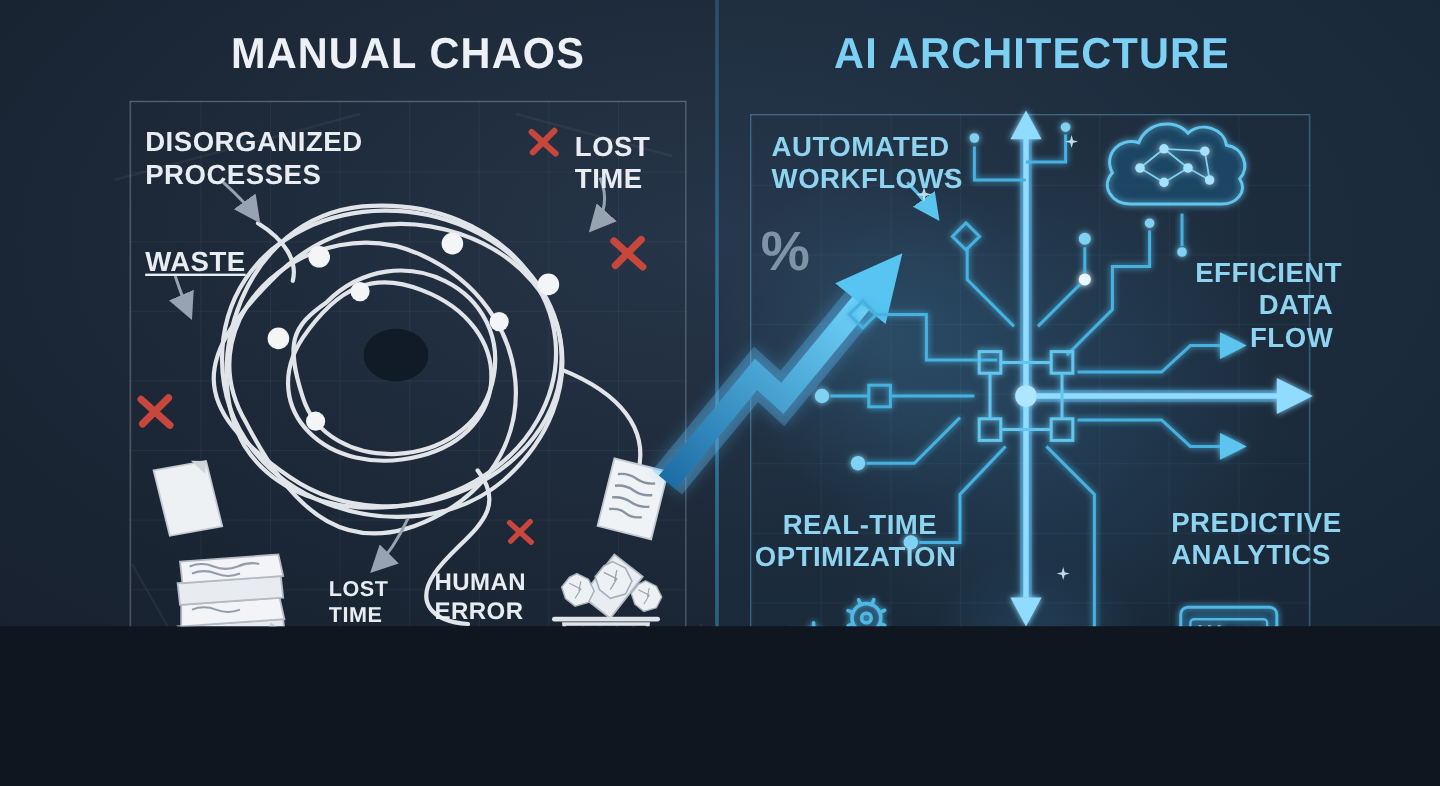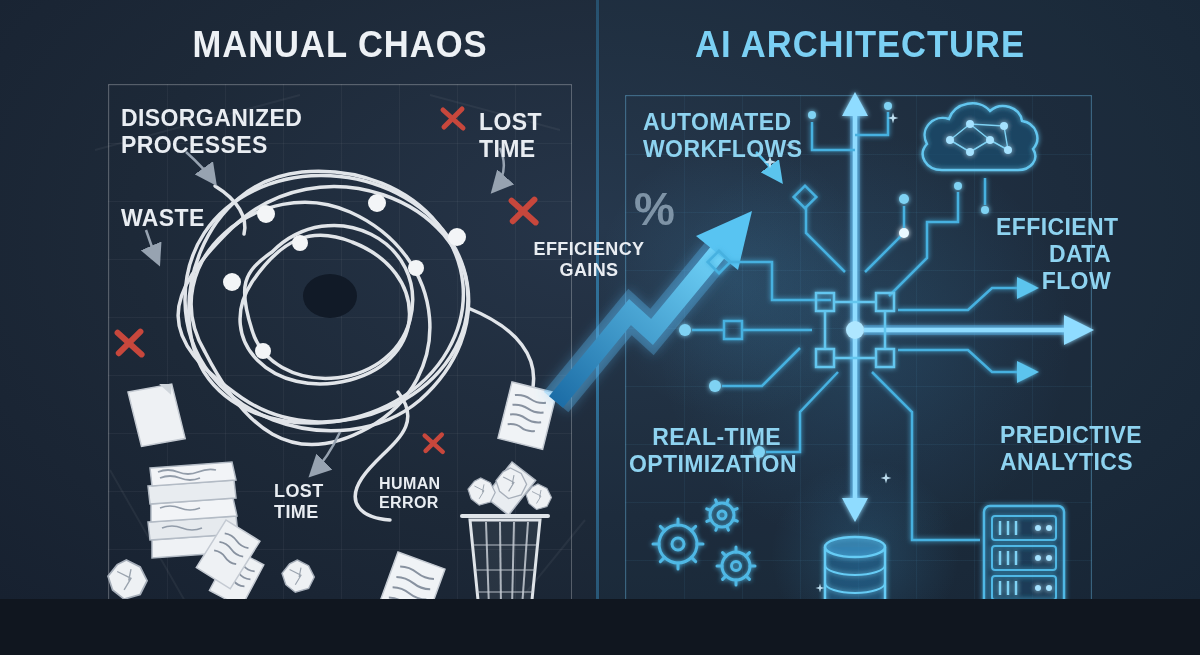--- a/index.html
+++ b/index.html
@@ -1,17 +1,17 @@
 <!DOCTYPE html>
 <html><head>
 <meta charset="utf-8">
 <style>
   html,body{margin:0;padding:0;background:#10161f;}
   #stage{
-    position:relative;width:1200px;height:599px;overflow:hidden;
+    position:relative;width:1200px;height:522px;overflow:hidden;
     font-family:"Liberation Sans",sans-serif;
     background:radial-gradient(ellipse at 50% 38%, #263549 0%, #1d2938 55%, #172130 100%);
   }
   .half-tint{position:absolute;top:0;height:655px;z-index:1;pointer-events:none;}
   .tint-right{left:600px;width:600px;background:rgba(45,115,165,0.05);}
   .panel{position:absolute;z-index:2;border:1px solid;}
   .panel-left{
     left:108px;top:84px;width:462px;height:527px;border-color:rgba(255,255,255,.26);
     background-image:linear-gradient(rgba(255,255,255,.045) 1px,transparent 1px),
                      linear-gradient(90deg,rgba(255,255,255,.045) 1px,transparent 1px);
@@ -34,31 +34,31 @@
     background:radial-gradient(circle,rgba(70,175,240,.18),rgba(70,175,240,0) 70%);}
   svg.art{position:absolute;left:0;top:0;z-index:4;}
   .title{position:absolute;top:24px;font-size:36px;font-weight:800;letter-spacing:1px;
     z-index:6;text-align:center;transform:scaleX(.96);}
   .title-left{left:110px;width:460px;color:#edf1f5;}
   .title-right{left:630px;width:460px;color:#7bd0f4;}
   .lbl{position:absolute;font-weight:700;font-size:23px;line-height:1.18;
     letter-spacing:.4px;color:#e9edf2;z-index:6;}
   .lbl-r{color:#8ed3f0;text-align:right;}
   .p-disorg{left:121px;top:105px;width:150px;}
-  .p-waste{left:121px;top:205px;width:100px;}
+  .p-waste{left:121px;top:205px;width:100px;text-decoration:underline;}
   .p-losttop{left:479px;top:109px;width:110px;}
   .p-lostbot{left:274px;top:481px;width:64px;font-size:18px;}
-  .p-humerr{left:362px;top:475px;width:84px;font-size:16px;margin-left:17px;}
+  .p-humerr{left:362px;top:475px;width:84px;font-size:20px;}
   .p-effgains{left:531px;top:239px;width:116px;text-align:center;font-size:18px;}
   .p-percent{left:634px;top:182px;width:60px;font-size:46px;font-weight:700;
     color:#7e93a6;letter-spacing:0;}
   .p-autowf{left:643px;top:109px;width:140px;}
   .p-effdf{left:996px;top:214px;width:115px;}
   .p-rto{left:629px;top:424px;width:152px;}
-  .p-pa{left:1000px;top:422px;width:132px;}
+  .p-pa{left:976px;top:422px;width:132px;}
 </style>
 </head>
 <body>
 
 <div id="stage">
 
   <div class="half-tint tint-right"></div>
   <div class="panel panel-left"></div>
   <div class="panel panel-right"></div>
   <div class="divider"></div>
@@ -368,21 +368,20 @@
 
   <div class="title title-left">MANUAL CHAOS</div>
   <div class="title title-right">AI ARCHITECTURE</div>
 
   <div class="lbl p-disorg">DISORGANIZED PROCESSES</div>
   <div class="lbl p-waste">WASTE</div>
   <div class="lbl p-losttop">LOST TIME</div>
   <div class="lbl p-lostbot">LOST TIME</div>
   <div class="lbl p-humerr">HUMAN ERROR</div>
 
-  <div class="lbl p-effgains">EFFICIENCY GAINS</div>
   <div class="lbl p-percent">%</div>
 
   <div class="lbl lbl-r p-autowf">AUTOMATED WORKFLOWS</div>
   <div class="lbl lbl-r p-effdf">EFFICIENT DATA FLOW</div>
   <div class="lbl lbl-r p-rto">REAL-TIME OPTIMIZATION</div>
   <div class="lbl lbl-r p-pa">PREDICTIVE ANALYTICS</div>
 
 </div>
 
 </body></html>

